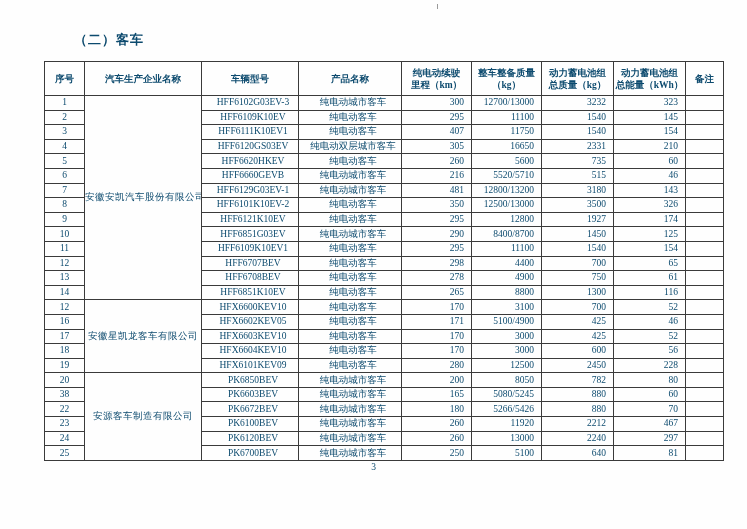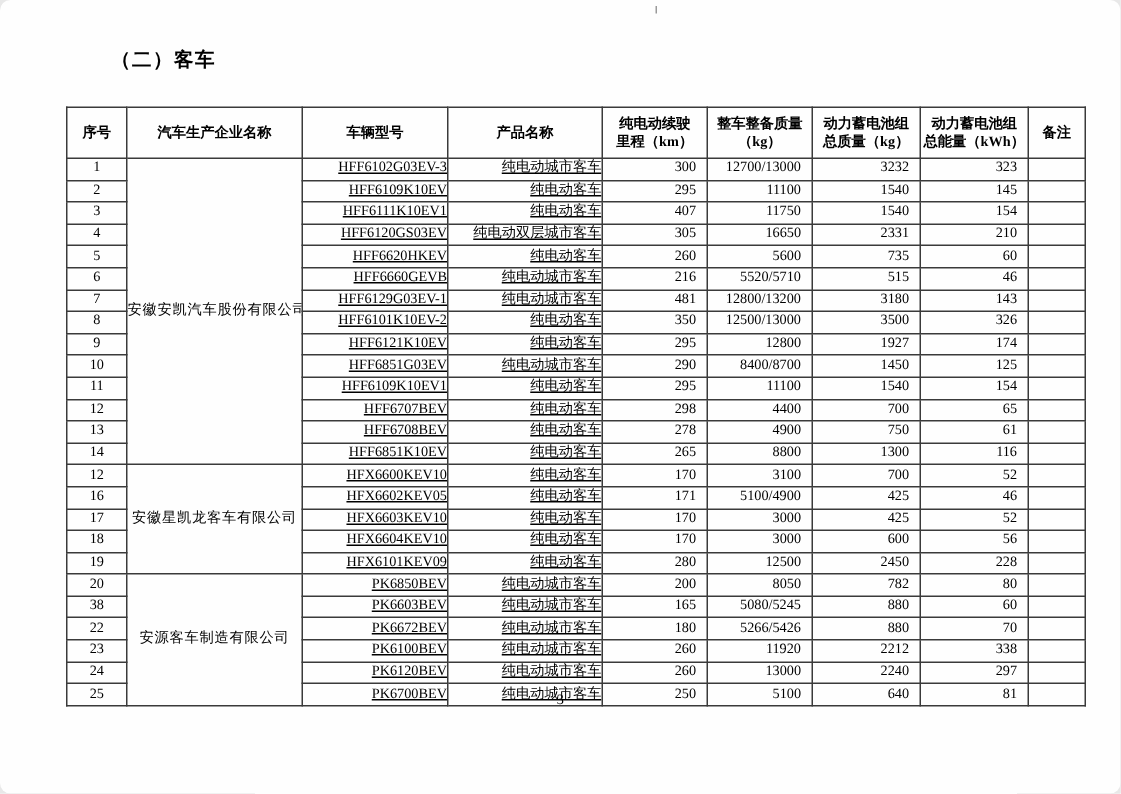--- a/index.html
+++ b/index.html
@@ -1,41 +1,40 @@
 <!DOCTYPE html>
 <html><head>
 <meta charset="utf-8">
 <style>
   html,body{margin:0;padding:0;background:#e8e8e8;}
   .page{
     position:relative;
     width:747px;height:529px;
     background:#fefefe;
     font-family:"Liberation Serif","DejaVu Serif",serif;
-    color:#000000;
+    color:#0c4a6e;
     overflow:hidden;
     margin:0 auto;
-    border-radius:7px;
   }
   .section-title{
     position:absolute;
     left:74px;top:31px;
     font-size:13px;
     font-weight:bold;
     letter-spacing:1px;
   }
   .scan-artifact{
     position:absolute;
     left:437px;top:4px;
     width:1px;height:5px;
     background:#9a9a9a;
   }
   table.catalog{
     position:absolute;
-    left:44px;top:71px;
+    left:44px;top:61px;
     width:679px;
     border-collapse:collapse;
     table-layout:fixed;
   }
   .catalog th,.catalog td{
     border:1px solid #3a3a3a;
     padding:0;
     overflow:hidden;
     white-space:nowrap;
     font-size:9.5px;
@@ -46,21 +45,21 @@
     text-align:center;
     vertical-align:middle;
     line-height:12px;
   }
   .catalog tbody td{
     height:13.6px;
     vertical-align:middle;
     line-height:13px;
   }
   .c-center{text-align:center;}
-  .c-left{text-align:right;padding-left:6px !important;text-decoration:underline;}
+  .c-left{text-align:center;padding-left:6px !important;}
   .c-right{text-align:right;padding-right:7px !important;}
   .manufacturer-cell{letter-spacing:0.5px;}
   .page-number{
     position:absolute;
     left:0;right:0;top:462px;
     text-align:center;
     font-size:9.5px;
   }
 </style>
 </head>
@@ -342,21 +341,21 @@
           <td class="c-right">70</td>
           <td class="c-center"></td>
         </tr>
         <tr>
           <td class="c-center">23</td>
           <td class="c-left">PK6100BEV</td>
           <td class="c-left">纯电动城市客车</td>
           <td class="c-right">260</td>
           <td class="c-right">11920</td>
           <td class="c-right">2212</td>
-          <td class="c-right">338</td>
+          <td class="c-right">467</td>
           <td class="c-center"></td>
         </tr>
         <tr>
           <td class="c-center">24</td>
           <td class="c-left">PK6120BEV</td>
           <td class="c-left">纯电动城市客车</td>
           <td class="c-right">260</td>
           <td class="c-right">13000</td>
           <td class="c-right">2240</td>
           <td class="c-right">297</td>

